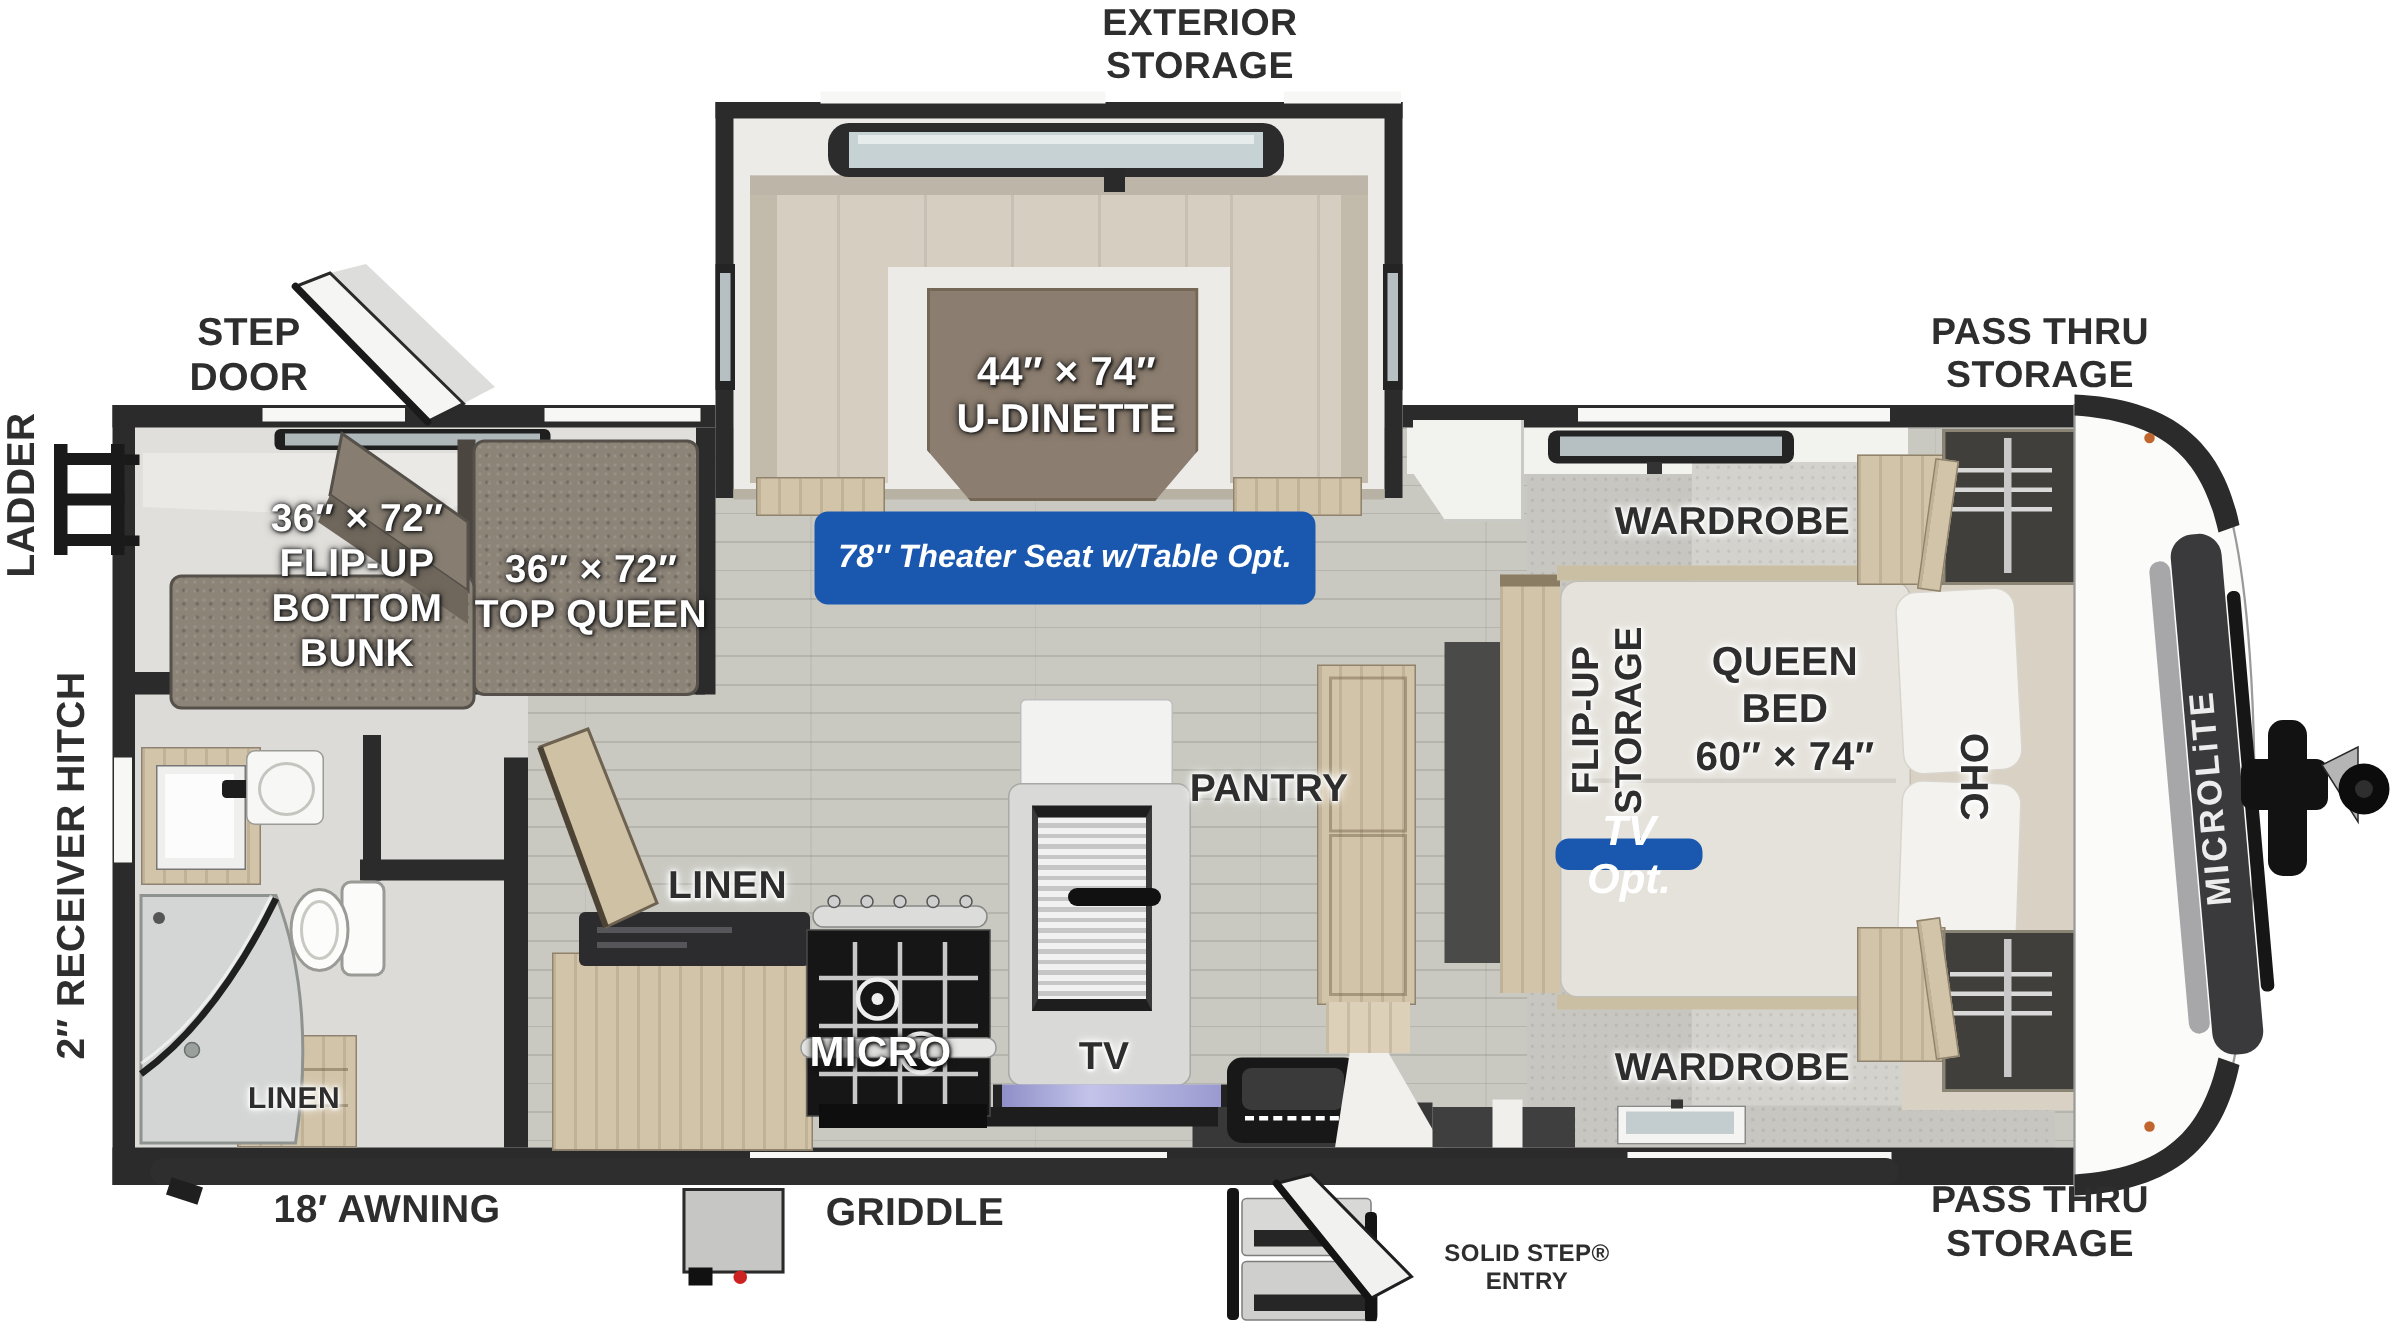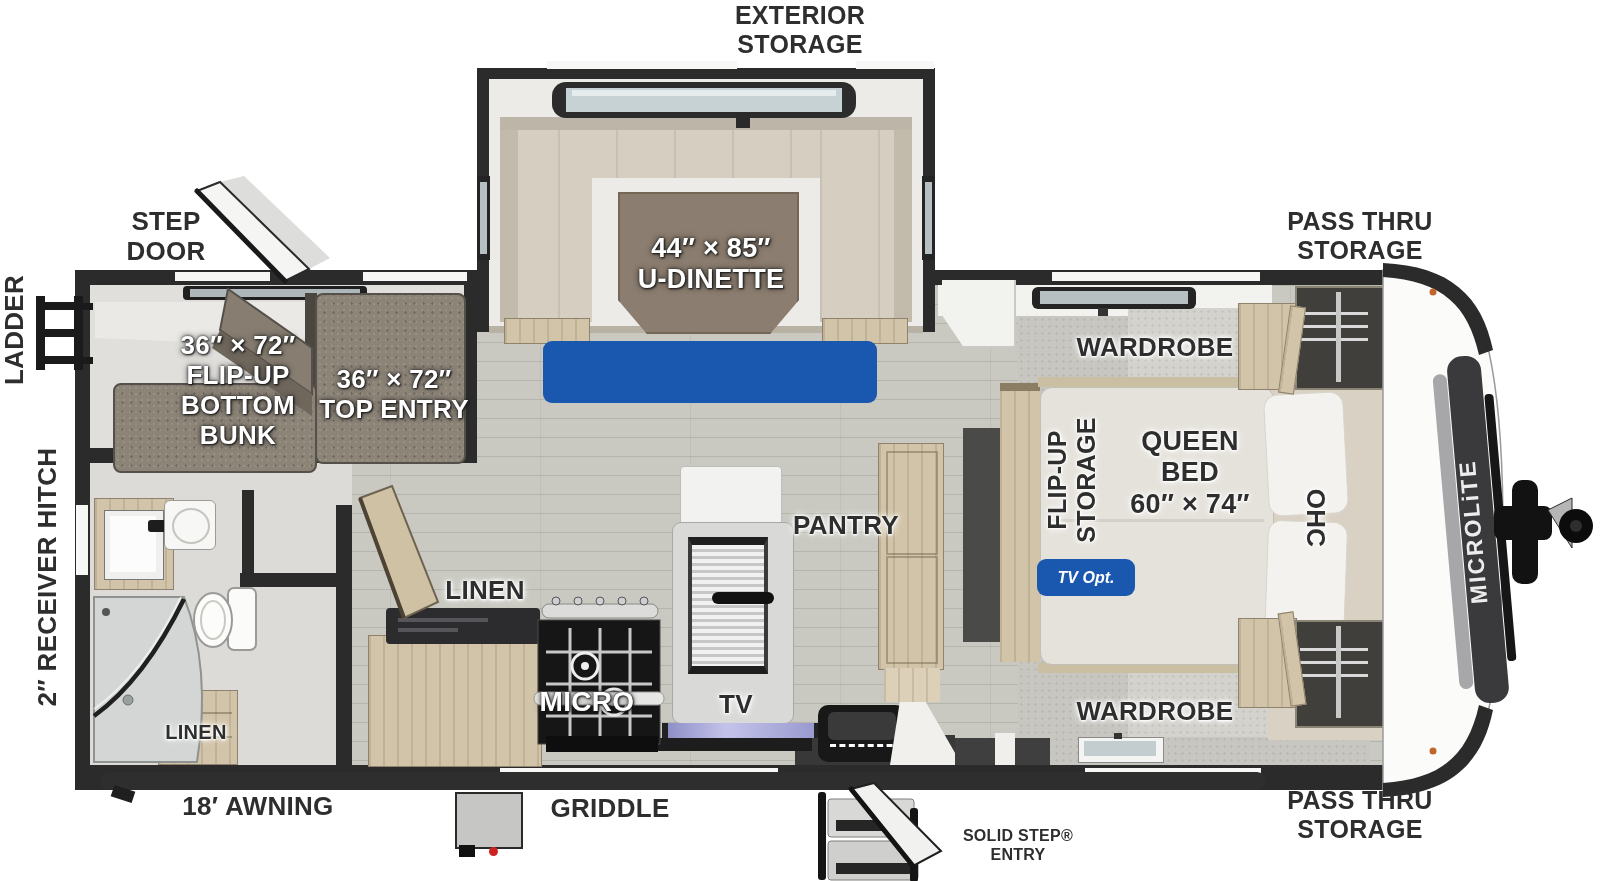--- a/index.html
+++ b/index.html
@@ -257,22 +257,23 @@
         <rect x="1512" y="480" width="26" height="104" rx="10" fill="#121212"></rect>
         <rect x="1494" y="506" width="58" height="34" rx="8" fill="#121212"></rect>
         <polygon points="1548,510 1572,498 1572,548" fill="#b5b5b5" stroke="#2a2a2a"></polygon>
         <circle cx="1576" cy="526" r="17" fill="#0c0c0c"></circle>
         <circle cx="1576" cy="526" r="6" fill="#2e2e2e"></circle>
       </g>
     </g>
   </svg>
 
   <div class="badge" style="left:543px;top:341px;width:334px;height:62px;font-size:21.5px;line-height:1.3">
-  </div>
-  <div class="badge" style="left:1037px;top:559px;width:98px;height:37px;font-size:16px">
+    <span>78″ Theater Seat w/Table Opt.</span>
+  </div>
+  <div class="badge" style="left:1037px;top:559px;width:98px;height:21px;font-size:28px">
     <span>TV Opt.</span>
   </div>
 
   <div class="lbl" style="left:800px;top:30px;font-size:25px">
     <div>EXTERIOR</div>
       <div>STORAGE</div>
   </div>
   <div class="lbl" style="left:1360px;top:236px;font-size:25px">
     <div>PASS THRU</div>
       <div>STORAGE</div>
@@ -288,32 +289,32 @@
   <div class="lbl rotccw" style="left:14px;top:330px;font-size:26px">LADDER</div>
   <div class="lbl rotccw" style="left:47px;top:577px;font-size:26px">2″ RECEIVER HITCH</div>
   <div class="lbl" style="left:258px;top:806px;font-size:26px">18′ AWNING</div>
   <div class="lbl" style="left:610px;top:808px;font-size:26px">GRIDDLE</div>
   <div class="lbl" style="left:1018px;top:846px;font-size:16px">
     <div>SOLID STEP®</div>
       <div>ENTRY</div>
   </div>
 
   <div class="lbl wtxt" style="left:711px;top:264px;font-size:27px">
-    <div>44″ × 85″</div>
+    <div>44″ × 74″</div>
       <div>U-DINETTE</div>
   </div>
   <div class="lbl wtxt" style="left:238px;top:390px;font-size:26px">
     <div>36″ × 72″</div>
       <div>FLIP-UP</div>
     <div>BOTTOM</div>
       <div>BUNK</div>
   </div>
   <div class="lbl wtxt" style="left:394px;top:394px;font-size:26px">
     <div>36″ × 72″</div>
-      <div>TOP ENTRY</div>
+      <div>TOP QUEEN</div>
   </div>
   <div class="lbl halo" style="left:196px;top:733px;font-size:20px">LINEN</div>
   <div class="lbl halo" style="left:485px;top:590px;font-size:26px">LINEN</div>
   <div class="lbl wtxt" style="left:587px;top:702px;font-size:28px">MICRO</div>
   <div class="lbl halo" style="left:736px;top:704px;font-size:26px">TV</div>
   <div class="lbl halo" style="left:846px;top:525px;font-size:26px">PANTRY</div>
   <div class="lbl halo rotccw" style="left:1072px;top:480px;font-size:25px">
     <div>FLIP-UP</div>
       <div>STORAGE</div>
   </div>

